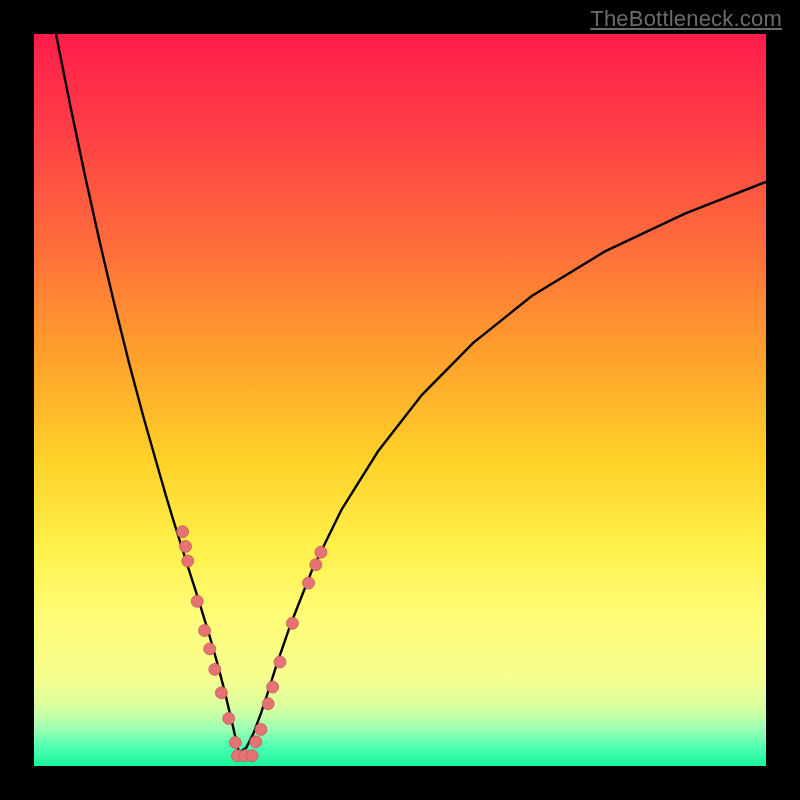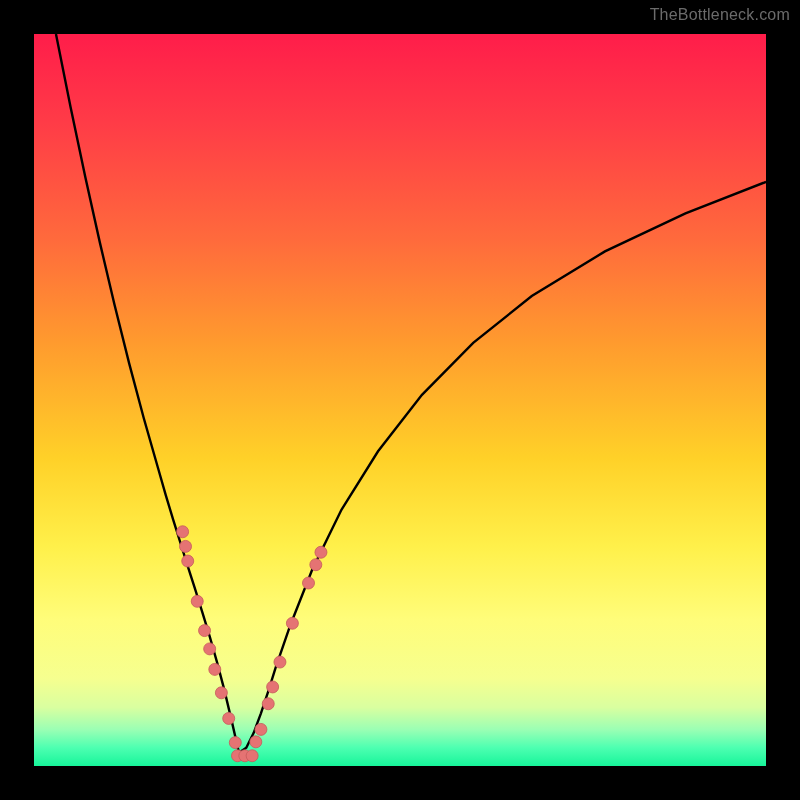--- a/index.html
+++ b/index.html
@@ -38,25 +38,26 @@
       #f6ff8f 88%,
       #d9ffa0 92%,
       #9bffb4 95%,
       #4dffb1 97.5%,
       #17f59a 100%
     );
   }
   .watermark {
     position: absolute;
     top: 6px;
-    right: 10px;
+    right: 18px;
     color: #6b6b6b;
-    font-size: 16px;
+    font-size: 22px;
     font-weight: 500;
     letter-spacing: 0.2px;
+    text-decoration: underline;
   }
   svg.curves {
     position: absolute;
     left: 0;
     top: 0;
     width: 732px;
     height: 732px;
   }
 </style>
 </head>

